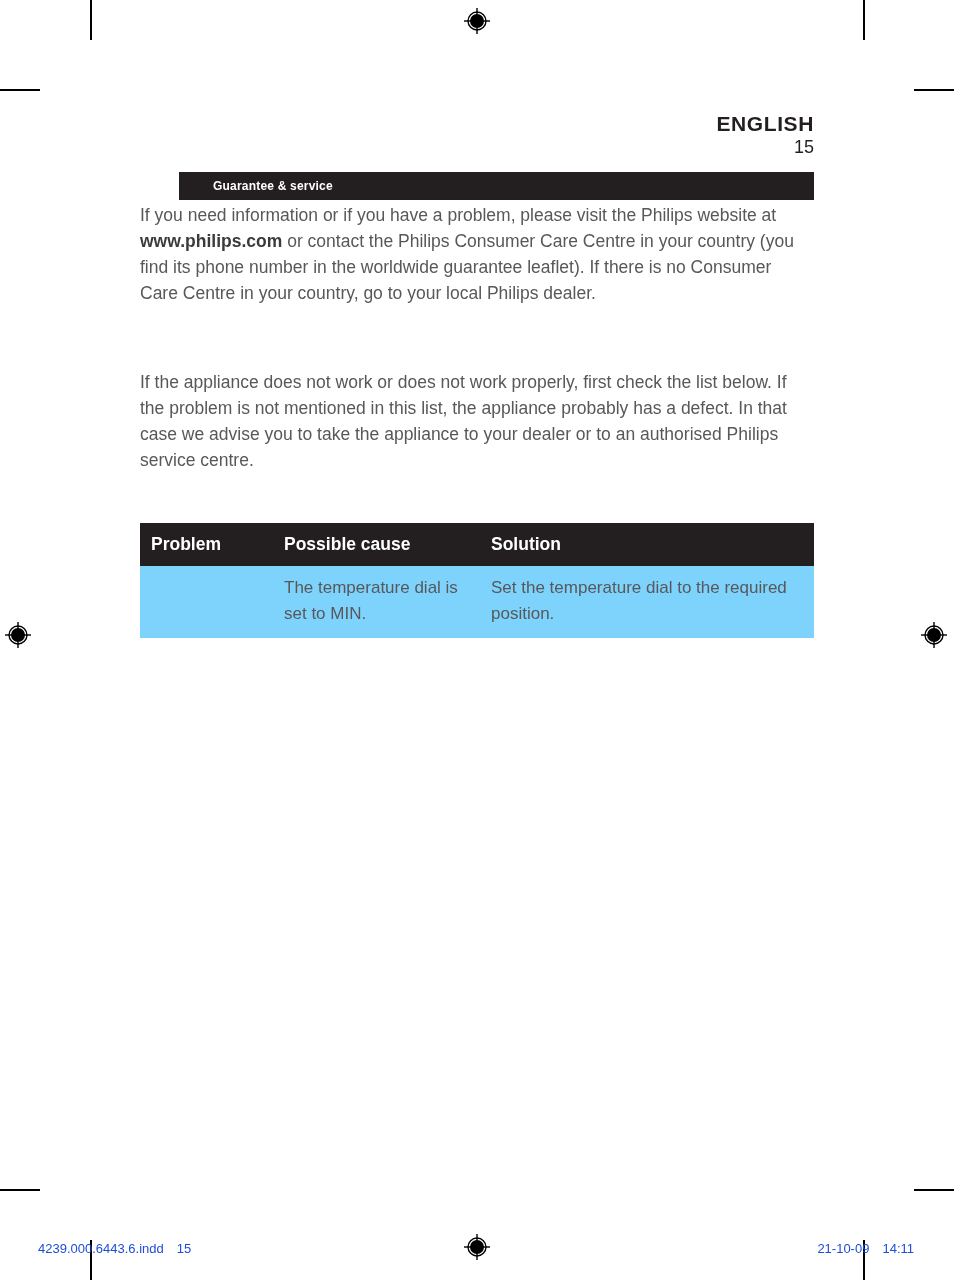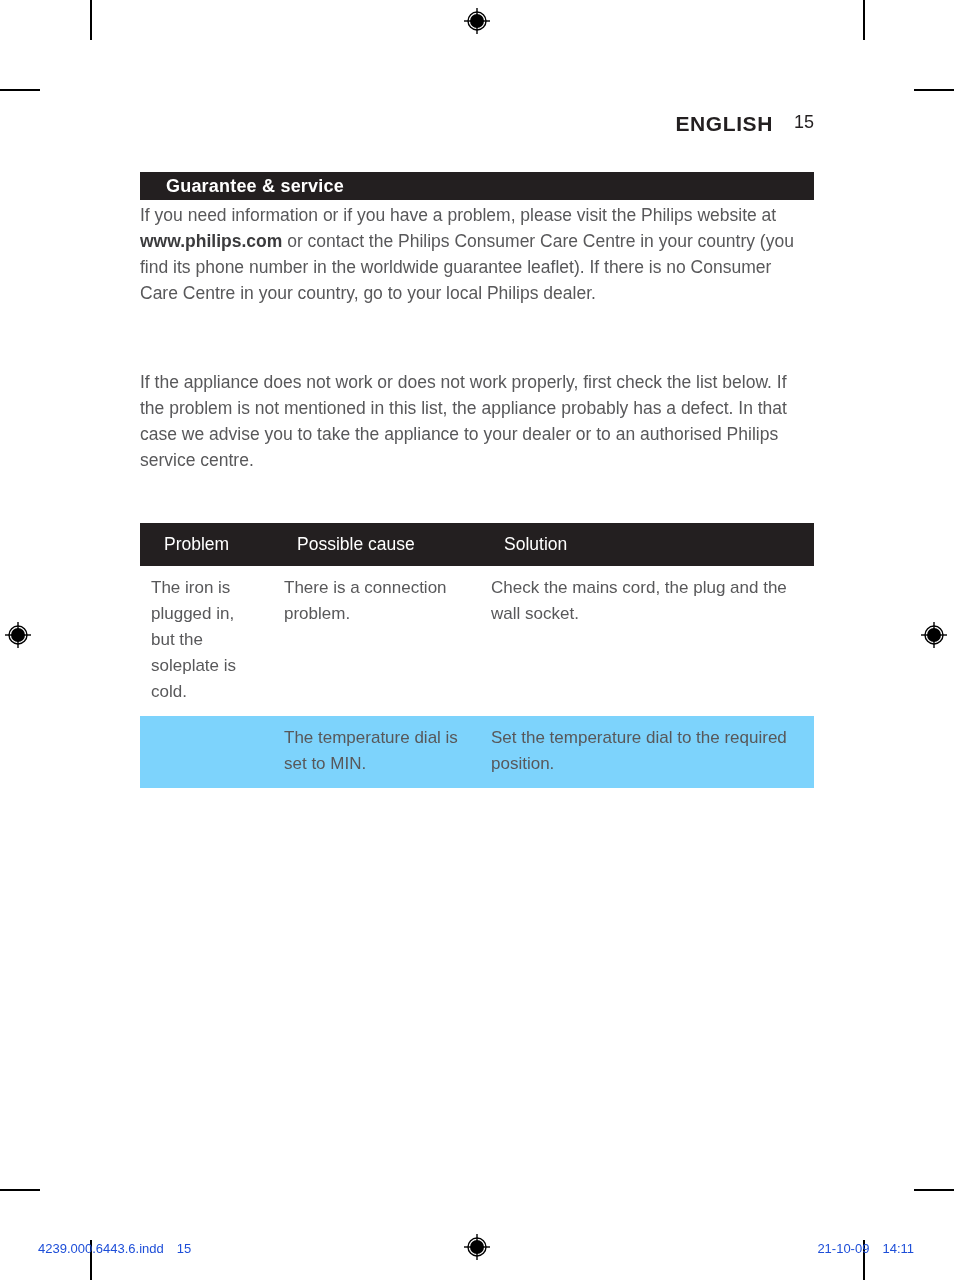--- a/index.html
+++ b/index.html
@@ -35,45 +35,47 @@
     width: 674px;
     height: 1280px;
   }
 
   
   .running-head {
     position: absolute;
     right: 0;
     top: 112px;
     display: flex;
-    align-items: flex-start;
-    gap: 21px;
+    align-items: flex-end;
+    gap: 1px;
+    flex-direction: column;
   }
   .running-head .lang {
     font-weight: bold;
     font-size: 21px;
     letter-spacing: 0.6px;
     color: #231f20;
   }
   .running-head .folio {
     font-size: 18px;
     color: #231f20;
   }
 
   
   .section-bar {
     background: #231f20;
     color: #ffffff;
     font-weight: bold;
-    font-size: 18px;
+    font-size: 12px;
     line-height: 28px;
     height: 28px;
-    padding-left: 26px;
+    padding-left: 34px;
     box-sizing: border-box;
     letter-spacing: 0.2px;
+    margin-left: 39px;
   }
 
   
   .body-text {
     font-size: 17.5px;
     line-height: 26px;
     color: #58585a;
     margin: 0;
     padding-top: 2px;
   }
@@ -89,24 +91,24 @@
     table-layout: fixed;
     font-size: 17px;
   }
   .tbl col.c1 { width: 133px; }
   .tbl col.c2 { width: 207px; }
   .tbl col.c3 { width: 334px; }
 
   .tbl thead th {
     background: #231f20;
     color: #ffffff;
-    font-weight: normal;
+    font-weight: bold;
     text-align: left;
     font-size: 17.5px;
-    padding: 9px 10px 10px 24px;
+    padding: 9px 10px 10px 11px;
     line-height: 24px;
   }
   .tbl td {
     vertical-align: top;
     padding: 9px 12px 11px 11px;
     line-height: 26px;
     color: #58585a;
   }
   .tbl tr.row-white td { background: #ffffff; }
   .tbl tr.row-gray  td { background: #7dd3fc; }
@@ -189,25 +191,20 @@
           <col class="c3">
         </colgroup>
       <thead>
         <tr>
           <th>Problem</th>
           <th>Possible cause</th>
           <th>Solution</th>
         </tr>
       </thead>
       <tbody>
-        <tr class="row-white">
-          <td>The iron is plugged in, but the soleplate is cold.</td>
-          <td>There is a connection problem.</td>
-          <td>Check the mains cord, the plug and the wall socket.</td>
-        </tr>
         <tr class="row-gray">
           <td></td>
           <td>The temperature dial is set to MIN.</td>
           <td>Set the temperature dial to the required position.</td>
         </tr>
       </tbody>
     </table>
   </div>
 
 </div>

